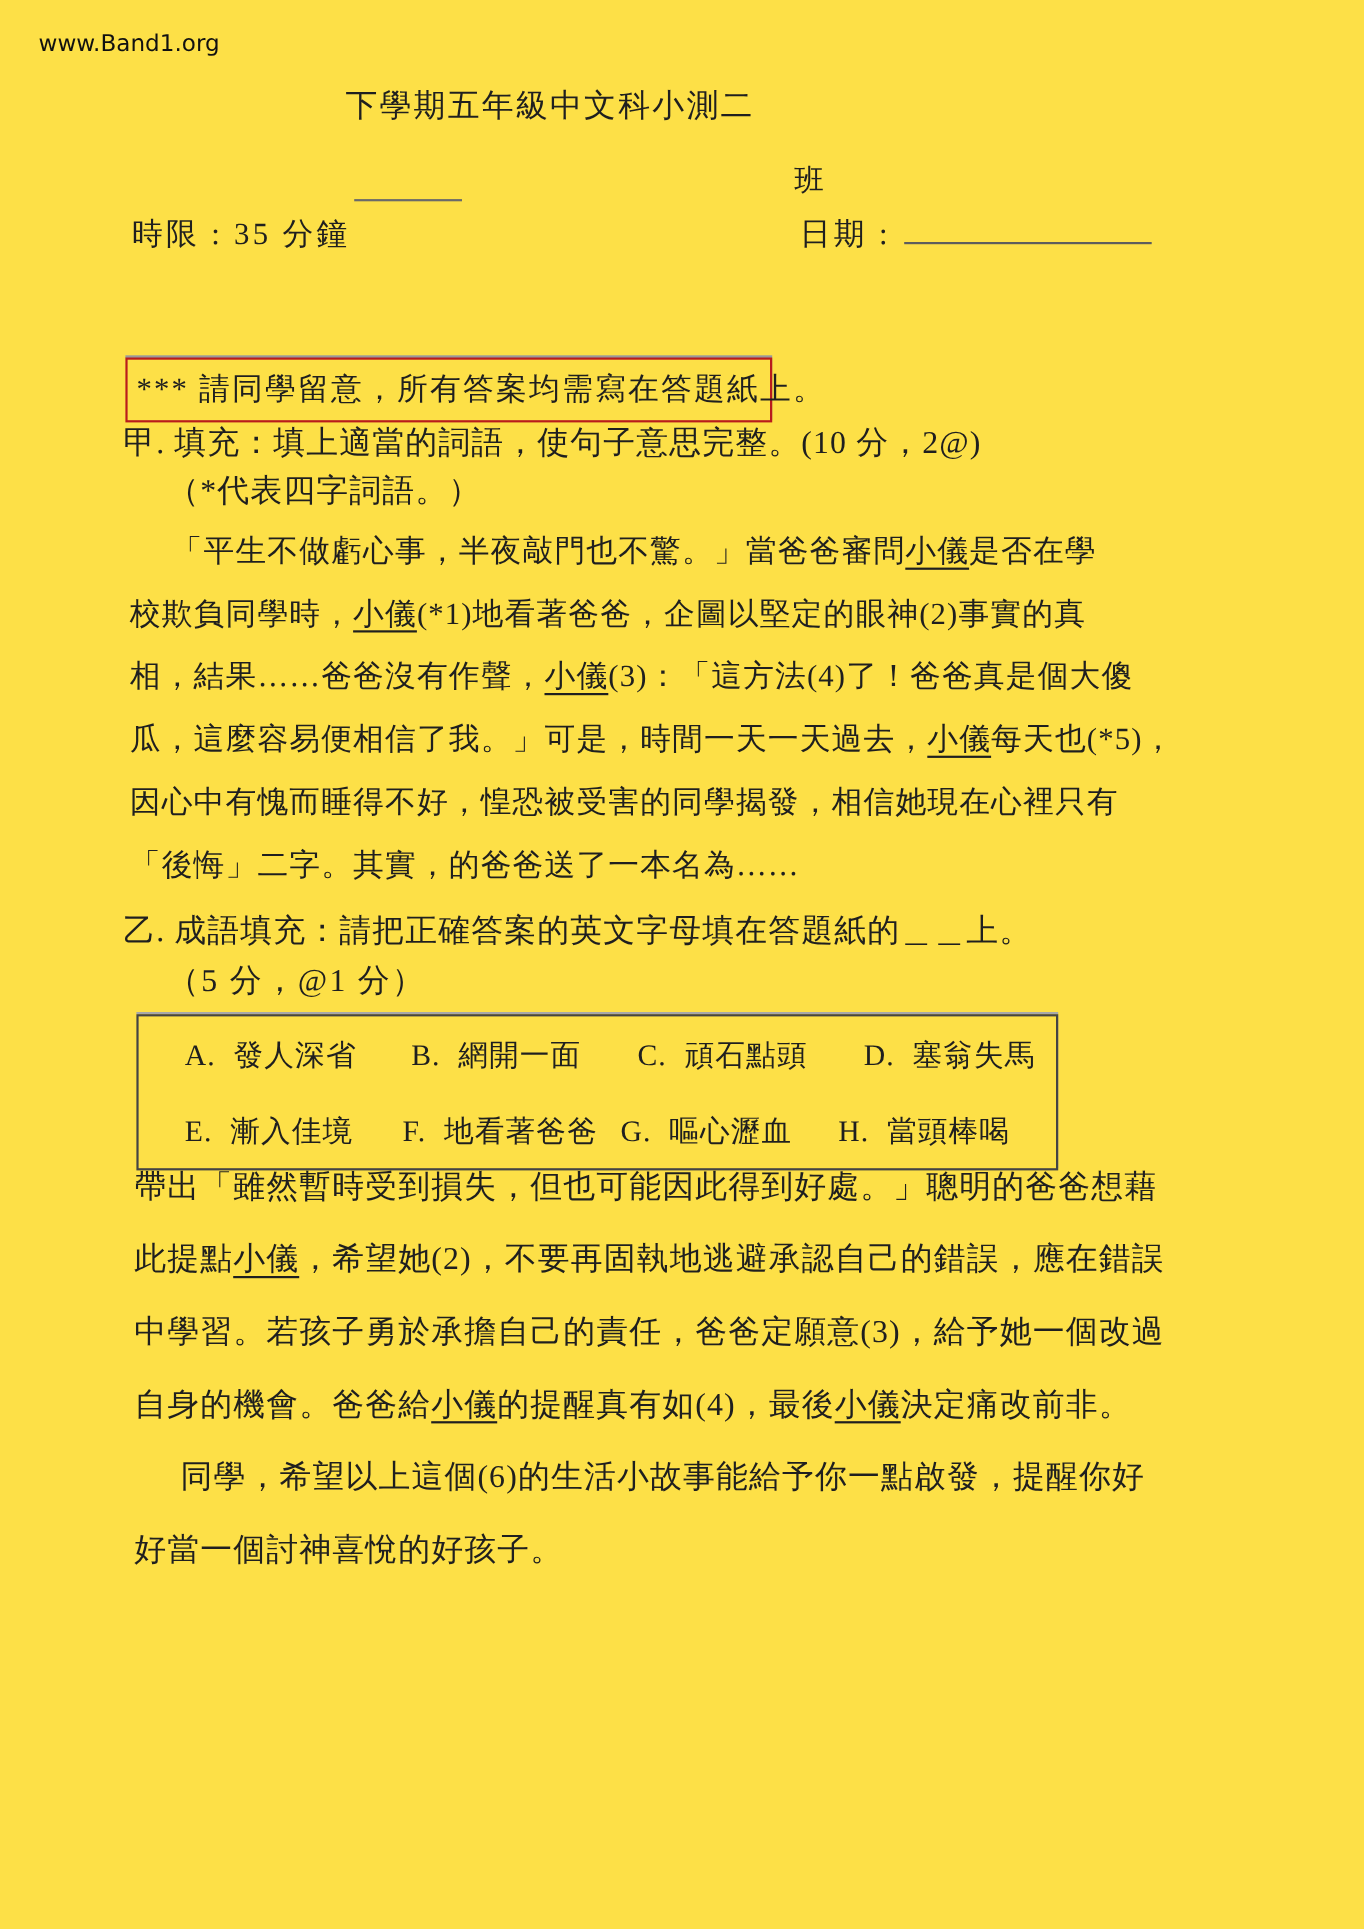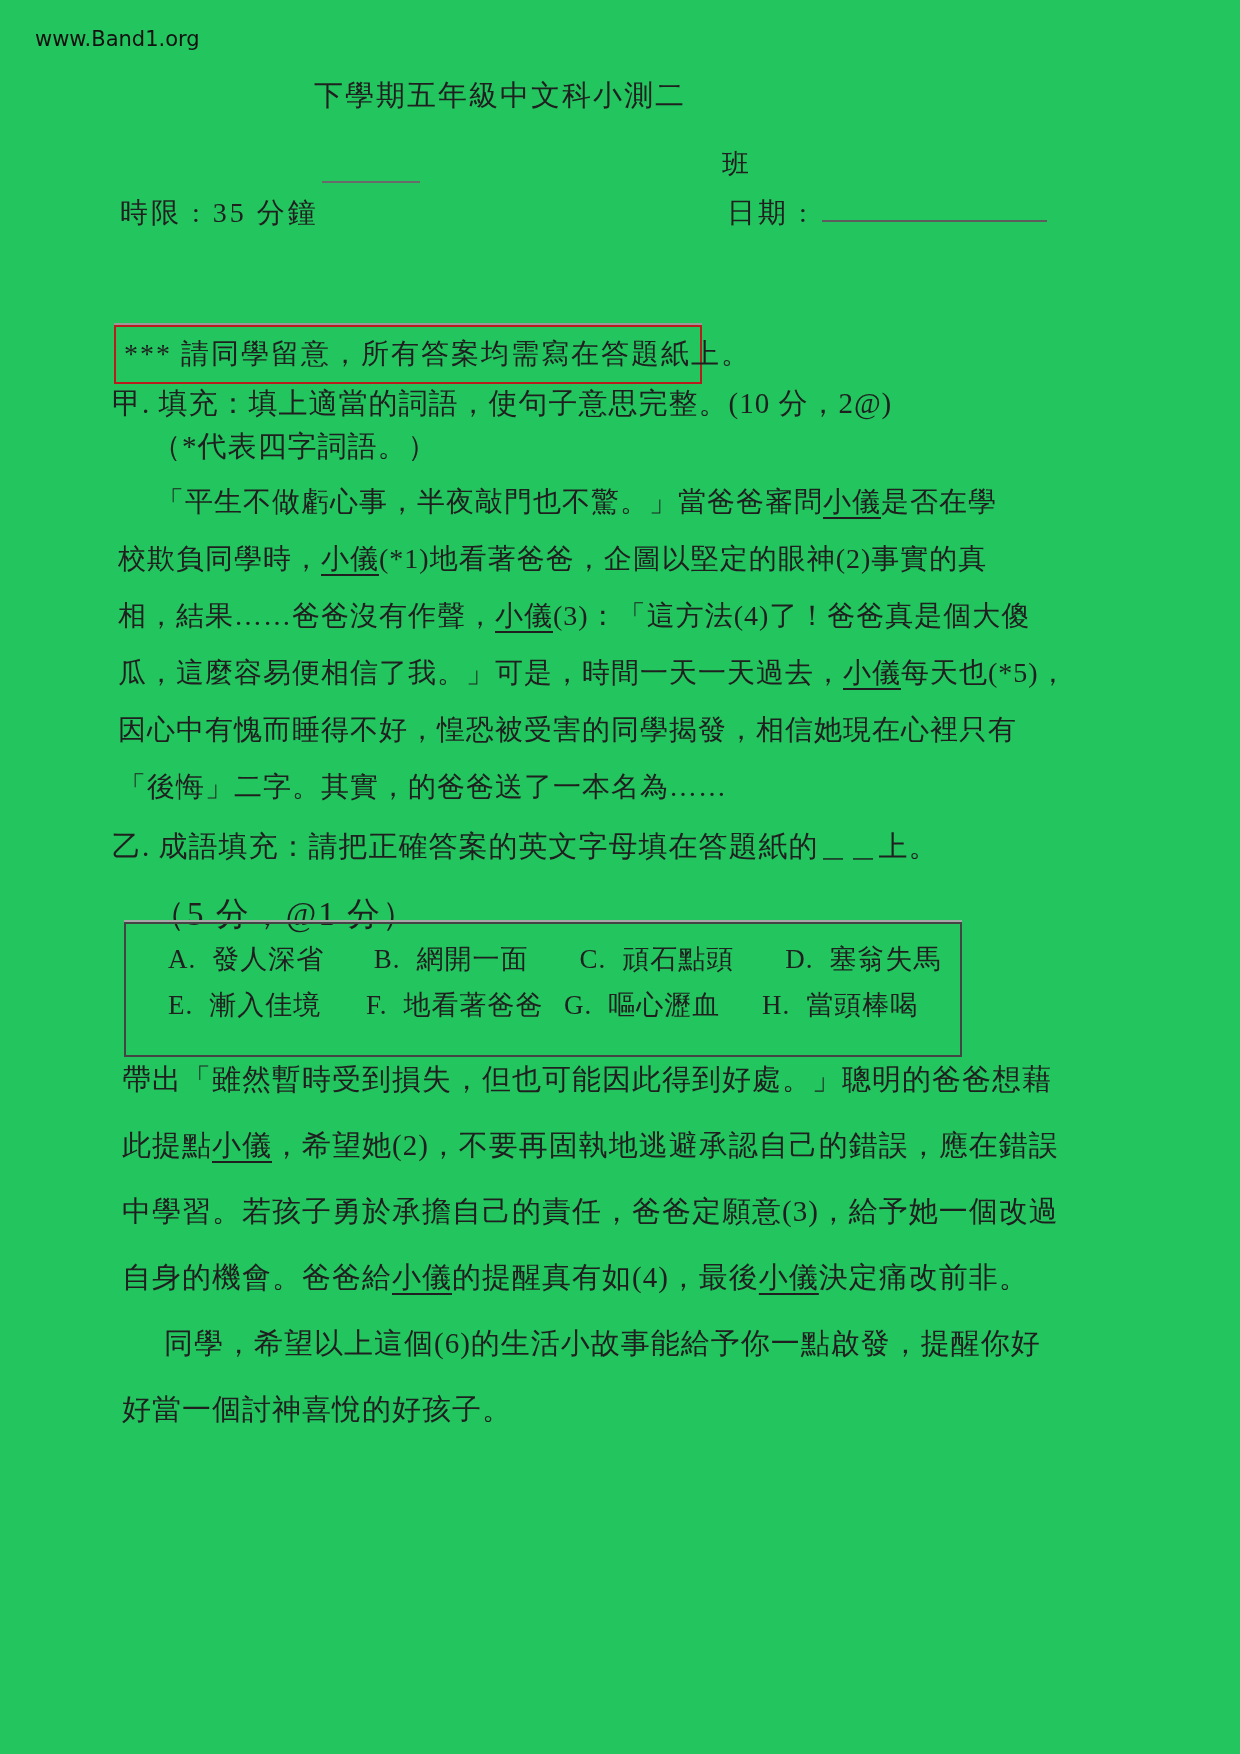--- a/index.html
+++ b/index.html
@@ -1,21 +1,21 @@
 <!DOCTYPE html>
 <html lang="zh-Hant"><head>
 <meta charset="utf-8">
 <style>
   html, body { margin: 0; padding: 0; background: #e8e8e8; }
   .page {
     position: relative;
     width: 1240px;
     height: 1754px;
     margin: 0 auto;
-    background: #22c55e;
+    background: #fde047;
     color: #1f1f1f;
     font-family: "Liberation Serif", "DejaVu Serif", serif;
     overflow: hidden;
   }
   .watermark {
     position: absolute;
     left: 35px; top: 27px;
     font-family: "DejaVu Sans", "Liberation Sans", sans-serif;
     font-size: 21px;
     color: #111;
@@ -96,35 +96,35 @@
     line-height: 57px;
     white-space: nowrap;
   }
   .indent-1 { text-indent: 38px; }
   .part-b-heading {
     position: absolute;
     left: 112px; top: 826px;
   }
   .part-b-marks {
     position: absolute;
-    left: 152px; top: 892px;
-    font-size: 33px;
+    left: 152px; top: 872px;
+    font-size: 29px;
     letter-spacing: 2px;
     white-space: nowrap;
   }
   .options-box {
     position: absolute;
     left: 124px; top: 922px;
     width: 834px;
     border: 2px solid #444;
     box-shadow: 0 -2px 0 #a8a8a8;
   }
   .opt-row { display: flex; padding: 0 0 0 42px; }
   .opt-row-1 { padding-top: 17px; padding-bottom: 5px; gap: 31px; }
-  .opt-row-2 { padding-top: 5px; padding-bottom: 32px; }
+  .opt-row-2 { padding-top: 5px; padding-bottom: 16px; margin-top: 23px; }
   .opt-cell {
     width: 237px;
     font-size: 27px;
     letter-spacing: 1px;
     white-space: nowrap;
   }
   .opt-key { display: inline-block; margin-right: 16px; }
   .passage {
     position: absolute;
     left: 122px; top: 1046px;

